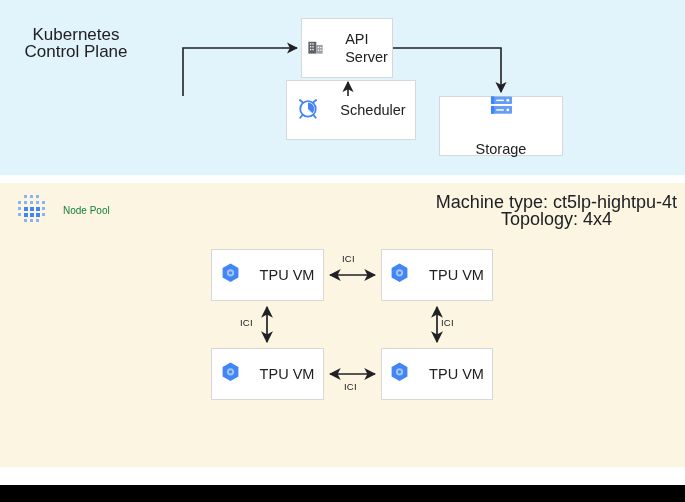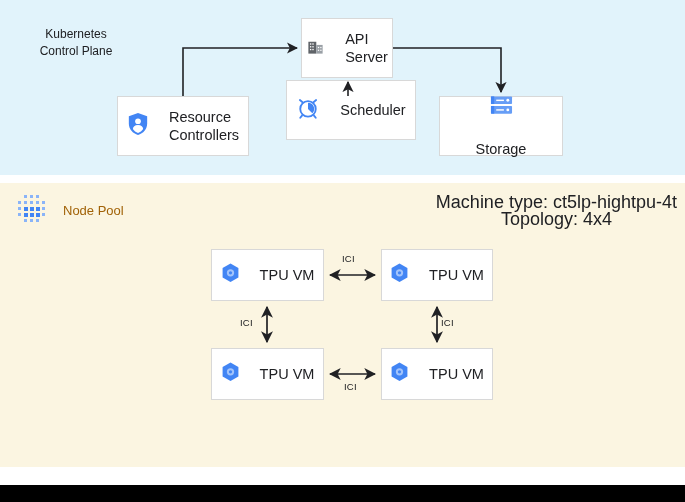--- a/index.html
+++ b/index.html
@@ -49,32 +49,32 @@
     background: #000000;
   }
 
   
   #control-plane-title {
     position: absolute;
     left: 6px;
     top: 26px;
     width: 140px;
     text-align: center;
-    font-size: 12px;
+    font-size: 17px;
     line-height: 17px;
     color: #202124;
     white-space: pre-line;
   }
   #node-pool-title {
     position: absolute;
     left: 63px;
     top: 202px;
-    font-size: 13px;
+    font-size: 10px;
     line-height: 18px;
-    color: #a16207;
+    color: #15803d;
     text-align: right;
   }
   #node-pool-icon {
     position: absolute;
     left: 12px;
     top: 193px;
     width: 40px;
     height: 36px;
   }
   #machine-meta {
@@ -174,31 +174,20 @@
           <rect x="18" y="12.5" width="1.6" height="1.6"></rect>
           <rect x="15" y="16" width="1.6" height="1.6"></rect>
           <rect x="18" y="16" width="1.6" height="1.6"></rect>
         </g>
       </svg>
     </span>
     <span class="box-label">API
 Server</span>
   </div>
 
-  <div class="node-box" id="resource-controllers-box">
-    <span class="box-icon">
-      <svg width="22" height="24" viewBox="0 0 24 26">
-        <path d="M12 1 L22 4.6 V12.5 C22 18.6 17.7 23.4 12 25 C6.3 23.4 2 18.6 2 12.5 V4.6 Z" fill="#4285f4"></path>
-        <circle cx="12" cy="10" r="3.1" fill="#ffffff"></circle>
-        <path d="M12 14.2 c-3.5 0 -5.6 2.1 -5.6 4.3 c1.4 2 3.3 3.5 5.6 4.3 c2.3 -0.8 4.2 -2.3 5.6 -4.3 c0 -2.2 -2.1 -4.3 -5.6 -4.3 Z" fill="#ffffff"></path>
-      </svg>
-    </span>
-    <span class="box-label">Resource
-Controllers</span>
-  </div>
 
   <div class="node-box" id="scheduler-box">
     <span class="box-icon">
       <svg width="24" height="24" viewBox="0 0 26 26">
         <g stroke="#4285f4" stroke-width="2" fill="none" stroke-linecap="round">
           <line x1="4.2" y1="4.4" x2="7.4" y2="7.0"></line>
           <line x1="21.8" y1="4.4" x2="18.6" y2="7.0"></line>
           <line x1="6.5" y1="21.2" x2="4.6" y2="23.6"></line>
           <line x1="19.5" y1="21.2" x2="21.4" y2="23.6"></line>
         </g>

